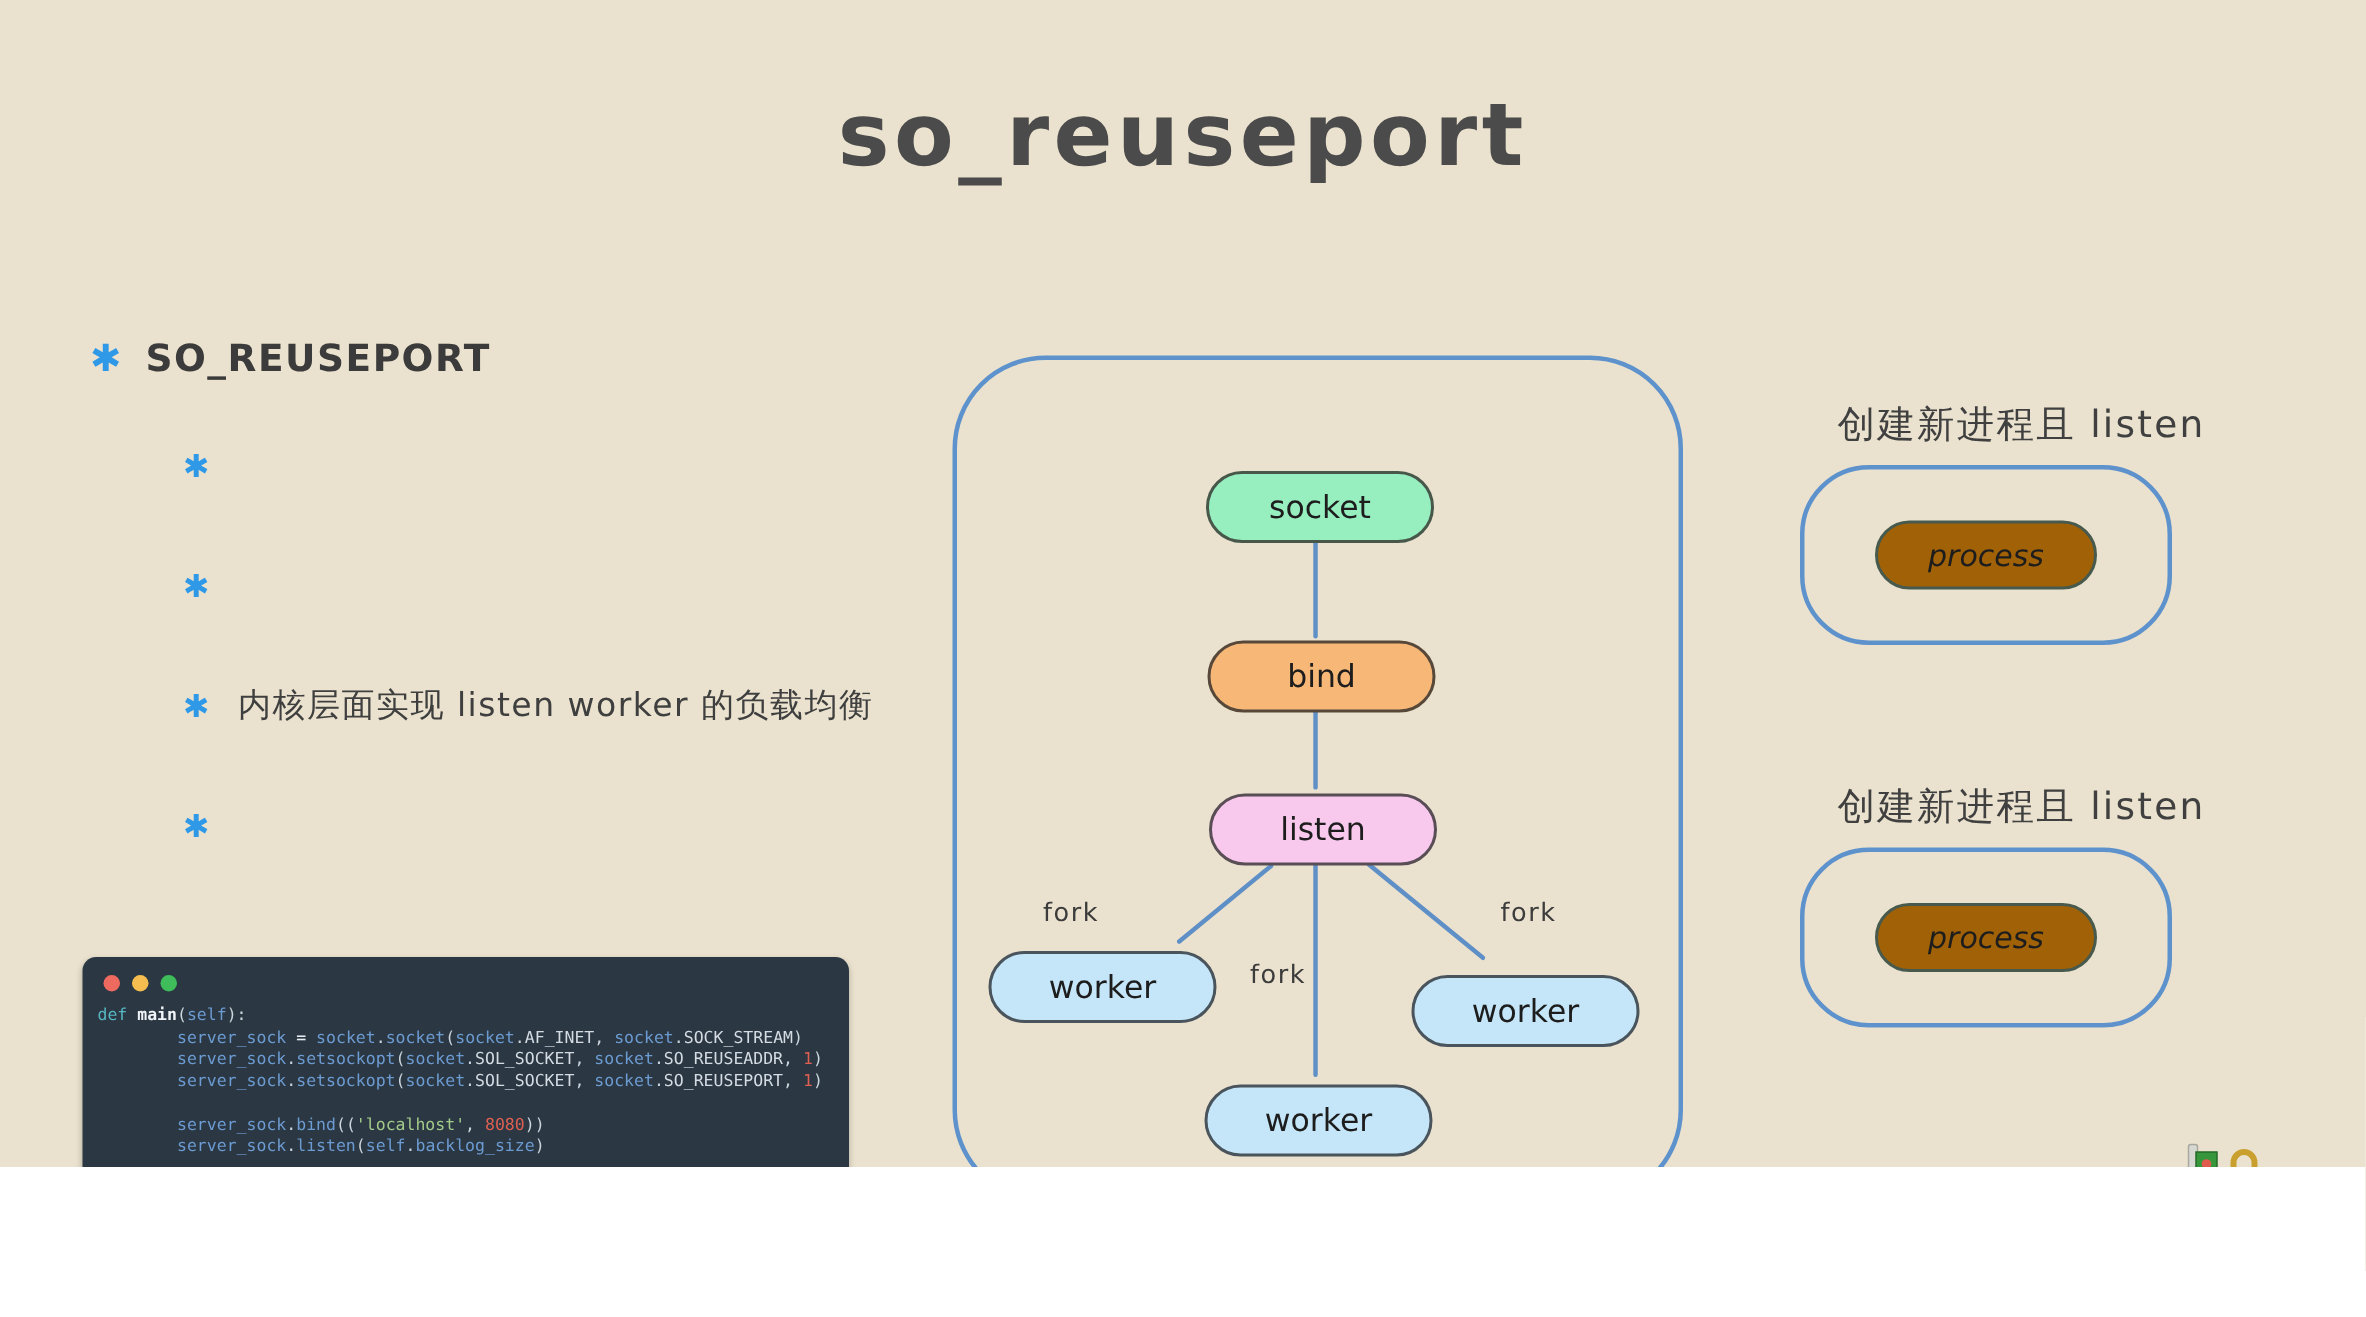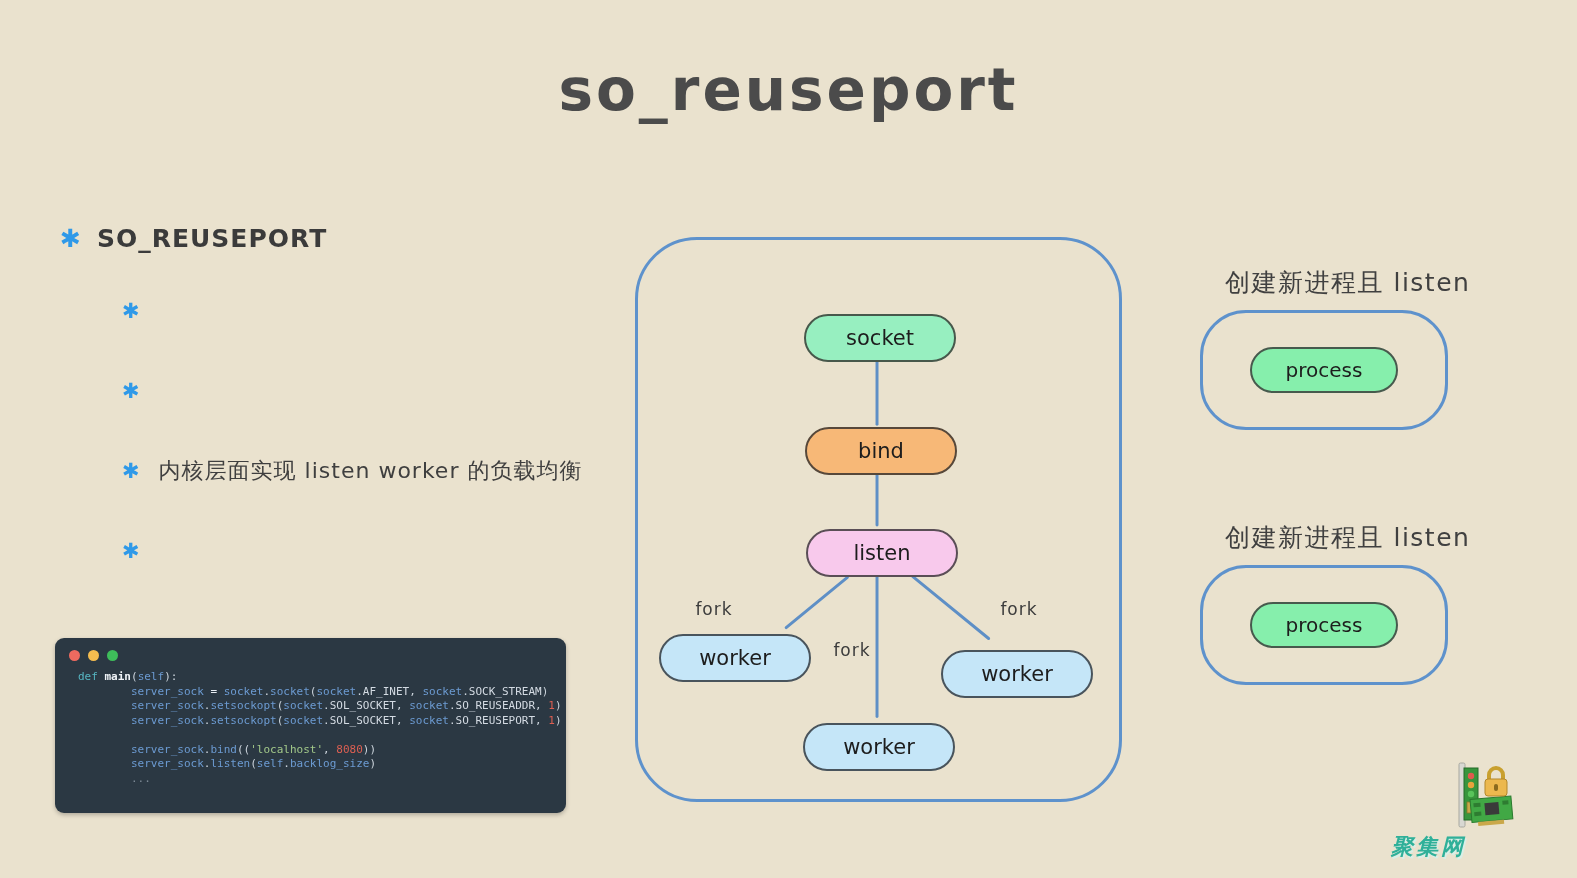--- a/index.html
+++ b/index.html
@@ -1,20 +1,20 @@
 <!DOCTYPE html>
 <html><head>
 <meta charset="utf-8">
 <style>
   * { margin:0; padding:0; box-sizing:border-box; }
   html,body { width:1577px; height:878px; }
   body { font-family:"DejaVu Sans", sans-serif; }
 
   .page {
-    position:relative; width:1577px; height:878px;
+    position:relative; width:1577px; height:778px;
     background:#eae2ce; overflow:hidden;
   }
 
   
   .title {
     position:absolute; top:56px; left:0; width:100%;
     text-align:center; font-size:58px; font-weight:bold;
     color:#4b4b4b; letter-spacing:3px;
   }
 
@@ -40,21 +40,21 @@
     position:absolute; left:55px; top:638px; width:511px; height:175px;
     background:#2b3843; border-radius:9px;
     box-shadow:0 2px 4px rgba(0,0,0,0.25);
   }
   .lights { display:flex; gap:8px; padding:12px 0 0 14px; }
   .dot { width:11px; height:11px; border-radius:50%; }
   .dot-red   { background:#ee6a5f; }
   .dot-yellow{ background:#f5bd4f; }
   .dot-green { background:#3ebd5a; }
   .code-area {
-    margin-top:9px; padding-left:23px;
+    margin-top:9px; padding-left:10px;
     font-family:"DejaVu Sans Mono", monospace;
     font-size:11px; line-height:14.5px; white-space:pre;
   }
   .tok-kw   { color:#56b6c2; }
   .tok-fn   { color:#f0f4f8; font-weight:bold; }
   .tok-id   { color:#6c9bd2; }
   .tok-pun  { color:#ccd4dc; }
   .tok-op   { color:#e8edf2; }
   .tok-const{ color:#d4dbe3; }
   .tok-num  { color:#dd5f52; }
@@ -92,24 +92,24 @@
   .caption-1 { left:1225px; top:266px; }
   .caption-2 { left:1225px; top:521px; }
   .panel-box {
     position:absolute; width:248px; height:120px;
     border:3.5px solid #5e92cc; border-radius:46px;
     display:flex; align-items:center; justify-content:center;
   }
   .box-1 { left:1200px; top:310px; }
   .box-2 { left:1200px; top:565px; }
   .pill-process {
-    width:148px; height:46px; background:#86efac;
+    width:148px; height:46px; background:#a16207;
     border:2.5px solid #475a4d; border-radius:23px;
     display:flex; align-items:center; justify-content:center;
-    font-size:20px; color:#1d1d1d;
+    font-size:20px; color:#1d1d1d;font-style:italic;
   }
 
   
   .logo-icon { position:absolute; left:1433px; top:762px; width:82px; height:72px; }
   .logo-text {
     position:absolute; left:1391px; top:832px;
     font-size:22px; font-weight:bold; font-style:italic;
     color:#2fb099; letter-spacing:3px;
     text-shadow:1.5px 1.5px 0 #d9efe7;
   }

